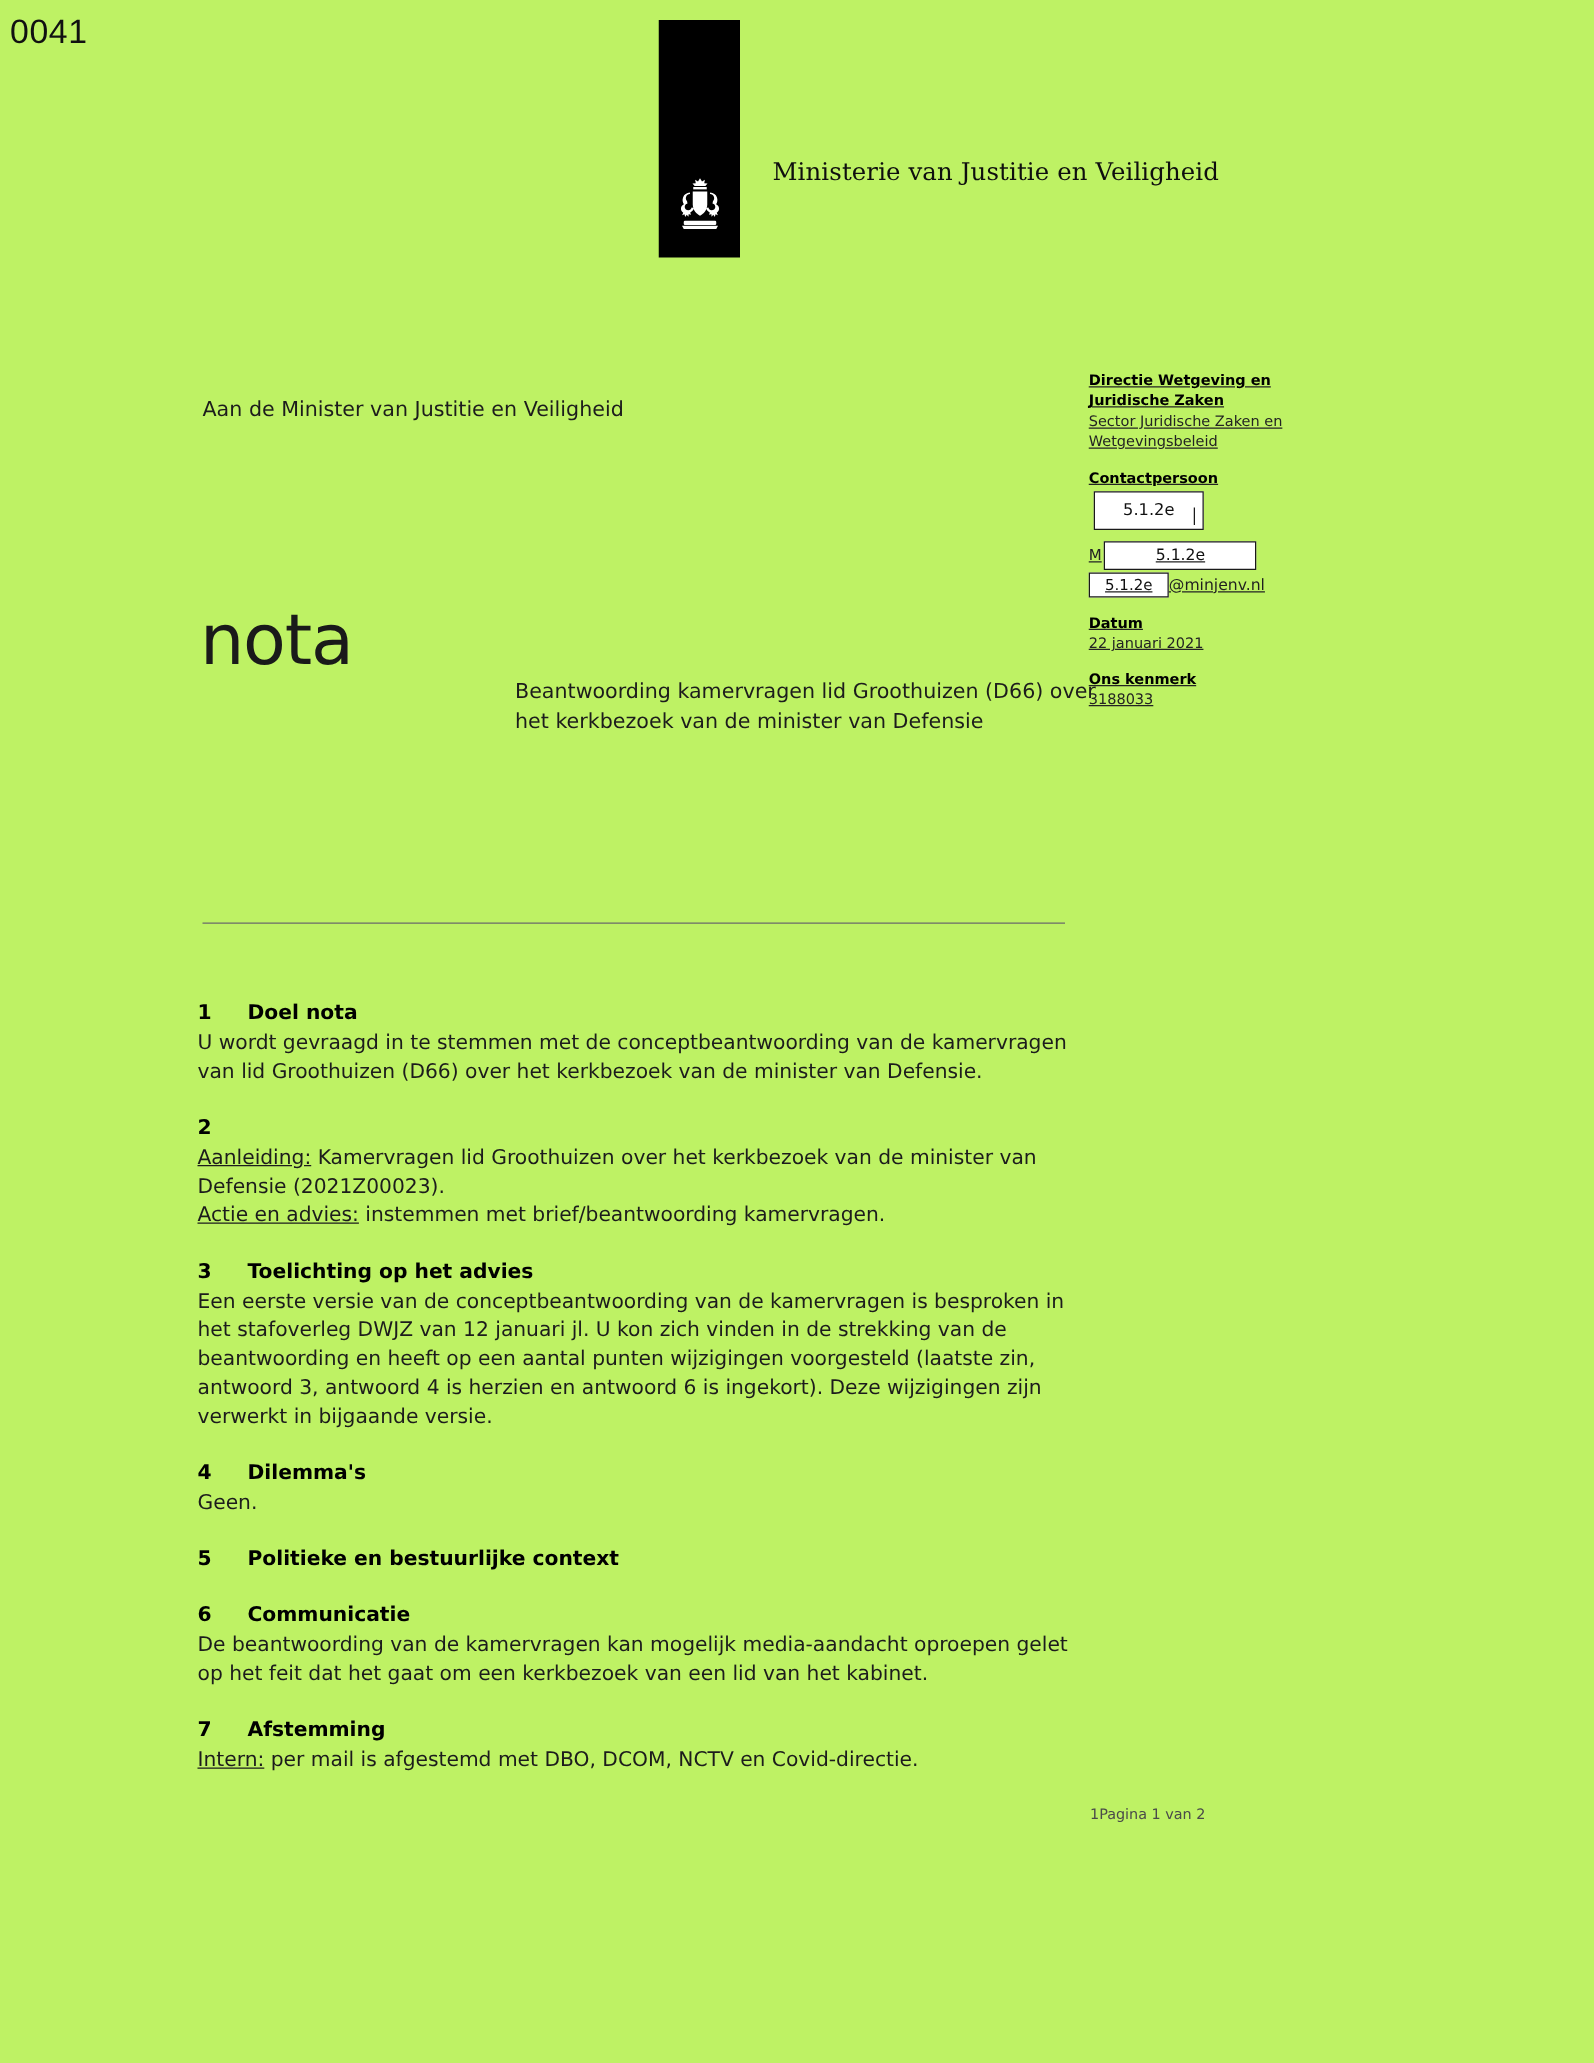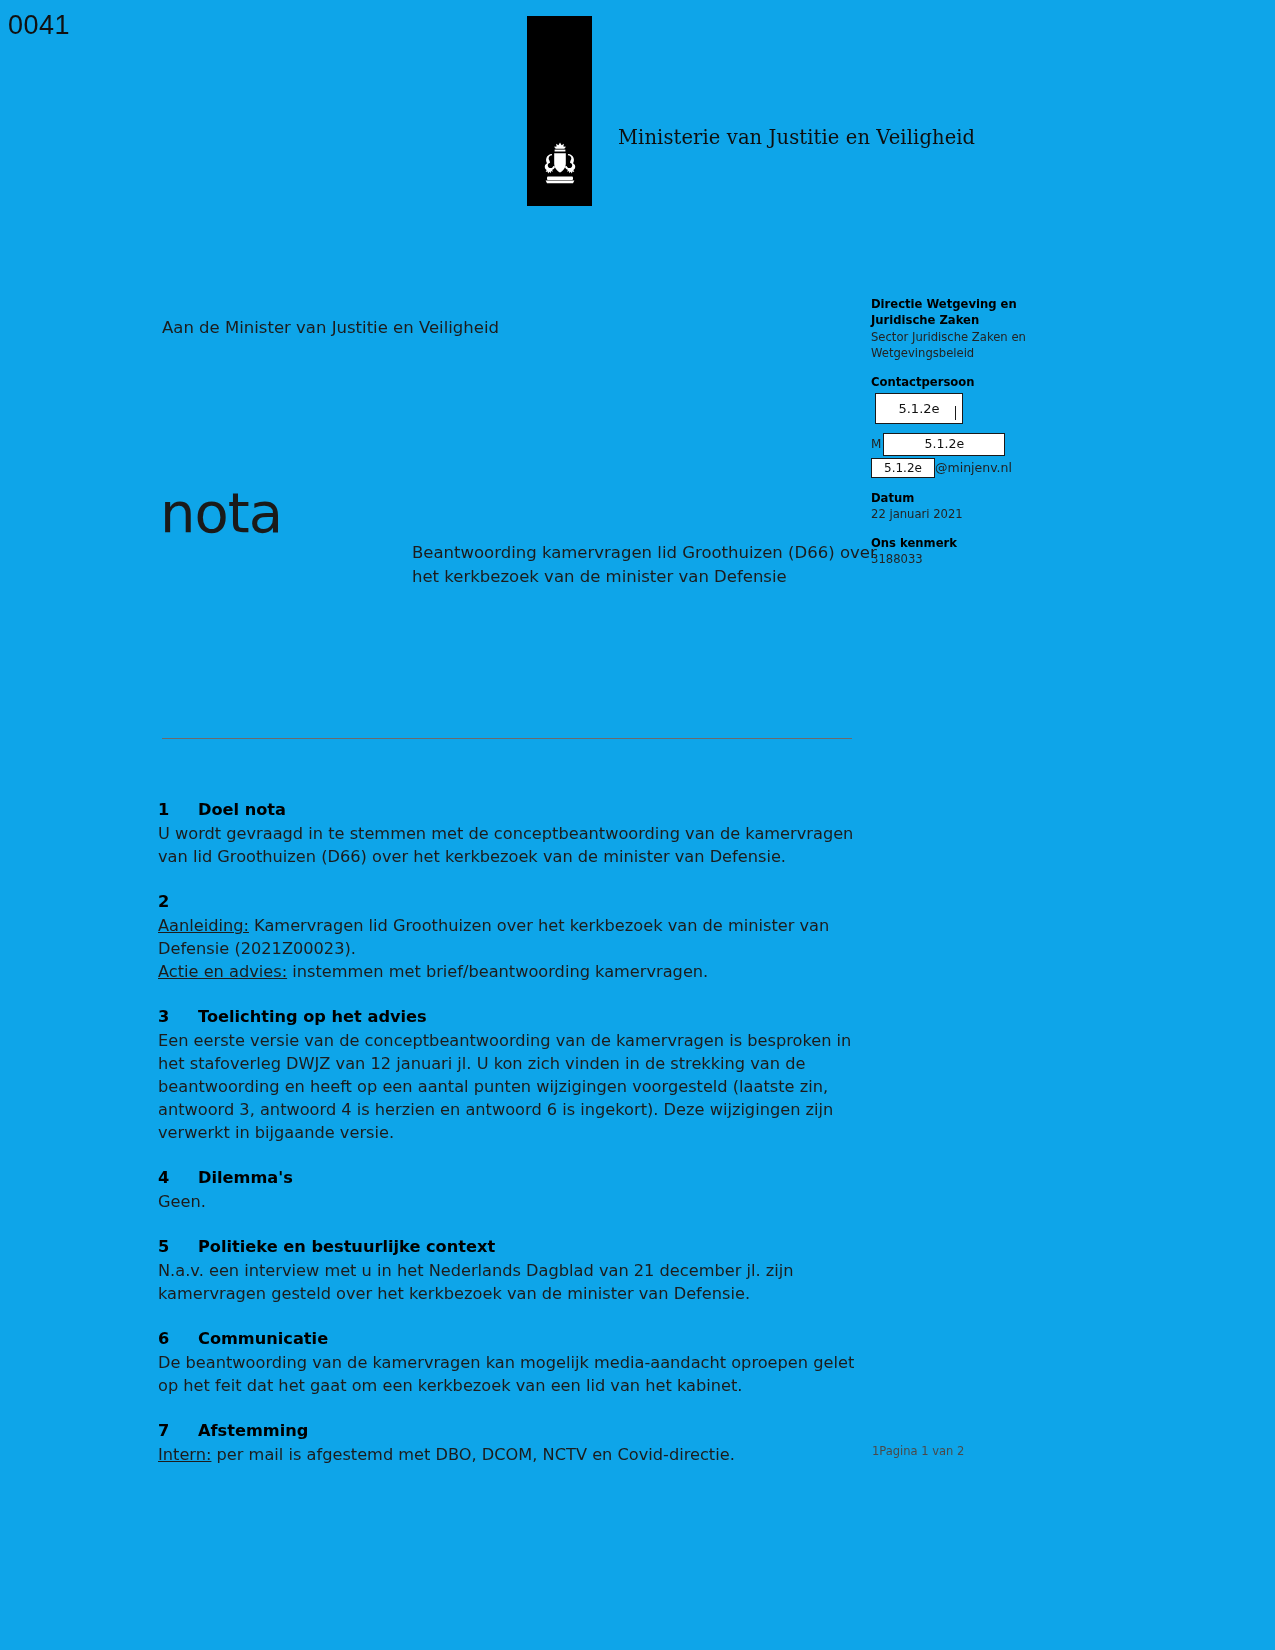--- a/index.html
+++ b/index.html
@@ -10,21 +10,21 @@
   }
   body {
     font-family: "DejaVu Sans", sans-serif;
     color: #1a1a1a;
   }
   .page {
     position: relative;
     width: 1275px;
     height: 1650px;
     overflow: hidden;
-    background: #0ea5e9;
+    background: #bef264;
   }
 
   
   .scan-stamp {
     position: absolute;
     left: 8px;
     top: 10px;
     font-family: "Liberation Sans", sans-serif;
     font-size: 27px;
     letter-spacing: 0.5px;
@@ -93,20 +93,21 @@
 
   
   .meta {
     position: absolute;
     left: 871px;
     top: 296px;
     width: 210px;
     font-size: 11.6px;
     line-height: 1.42;
     color: #232323;
+    text-decoration: underline;
   }
   .meta .strong {
     font-weight: bold;
     color: #000;
   }
   .meta-group { margin-bottom: 12px; }
   .meta-group.tight { margin-bottom: 0; }
   .meta-line { white-space: nowrap; }
 
   
@@ -318,21 +319,20 @@
         <span>Dilemma's</span>
       </div>
       <p class="sec-body">Geen.</p>
     </div>
 
     <div class="sec">
       <div class="sec-head">
         <span class="sec-num">5</span>
         <span>Politieke en bestuurlijke context</span>
       </div>
-      <p class="sec-body">N.a.v. een interview met u in het Nederlands Dagblad van 21 december jl. zijn kamervragen gesteld over het kerkbezoek van de minister van Defensie.</p>
     </div>
 
     <div class="sec">
       <div class="sec-head">
         <span class="sec-num">6</span>
         <span>Communicatie</span>
       </div>
       <p class="sec-body">De beantwoording van de kamervragen kan mogelijk media-aandacht oproepen gelet op het feit dat het gaat om een kerkbezoek van een lid van het kabinet.</p>
     </div>
 

